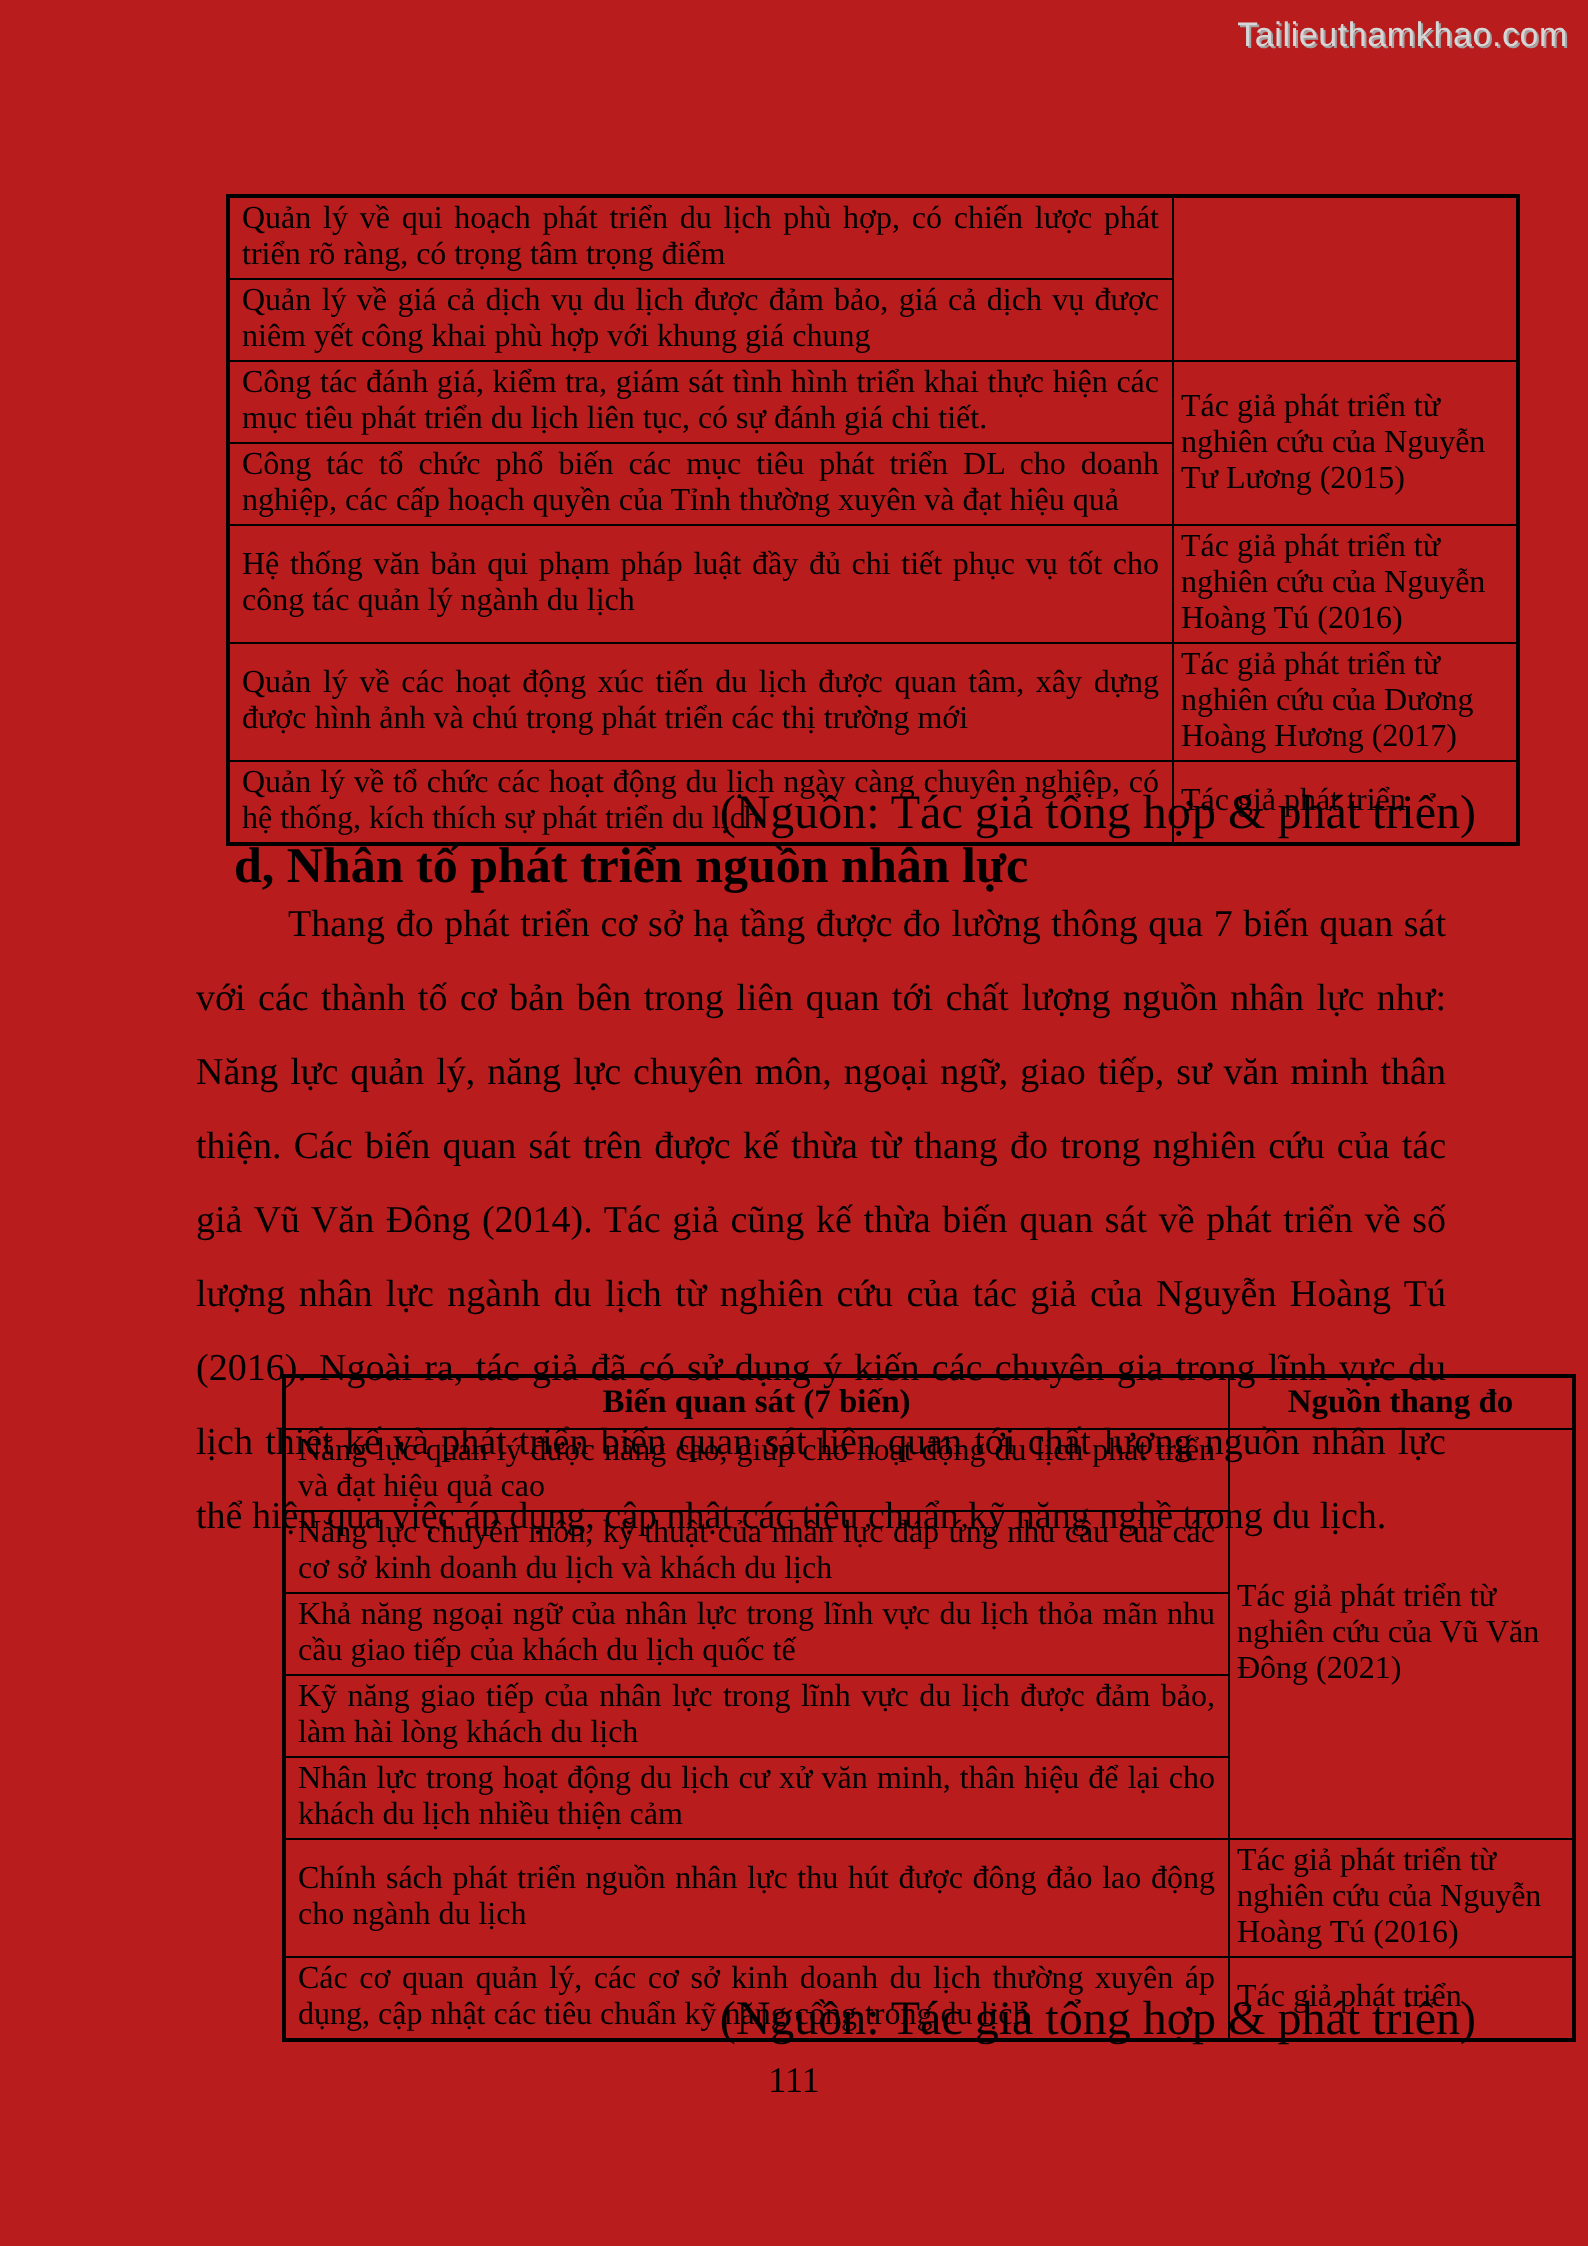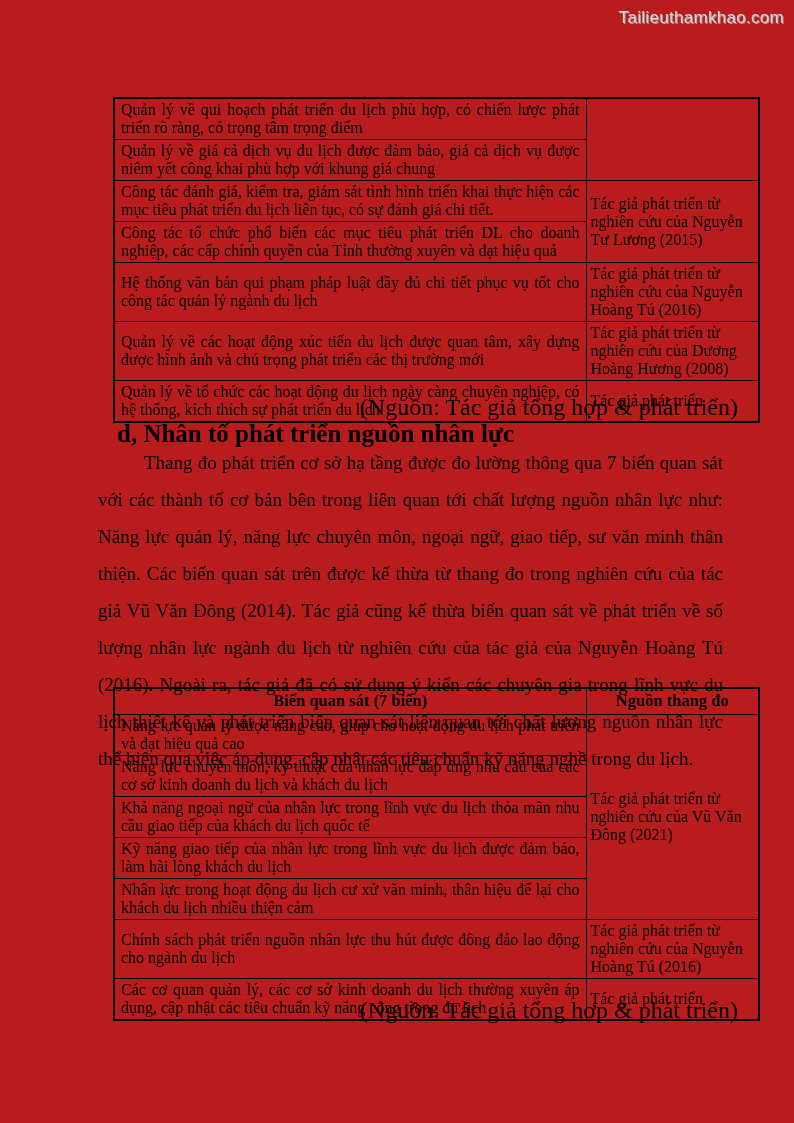--- a/index.html
+++ b/index.html
@@ -25,21 +25,21 @@
   }
   table.doc-table {
     position: absolute;
     left: 113px;
     width: 645px;
     border-collapse: collapse;
     table-layout: fixed;
     border: 2px solid #000;
   }
   #table1 { top: 97px; }
-  #table2 { top: 687px; }
+  #table2 { top: 687px; margin-left: 28px; }
   .doc-table td, .doc-table th {
     border: 1px solid #000;
     font-size: 16px;
     line-height: 18px;
     vertical-align: middle;
     overflow: hidden;
   }
   .doc-table th {
     font-size: 16.5px;
     padding: 3px 4px;
@@ -110,29 +110,29 @@
         <td class="src" rowspan="2"></td>
       </tr>
       <tr>
         <td class="obs">Quản lý về giá cả dịch vụ du lịch được đảm bảo, giá cả dịch vụ được niêm yết công khai phù hợp với khung giá chung</td>
       </tr>
       <tr>
         <td class="obs">Công tác đánh giá, kiểm tra, giám sát tình hình triển khai thực hiện các mục tiêu phát triển du lịch liên tục, có sự đánh giá chi tiết.</td>
         <td class="src" rowspan="2">Tác giả phát triển từ nghiên cứu của Nguyễn Tư Lương (2015)</td>
       </tr>
       <tr>
-        <td class="obs">Công tác tổ chức phổ biến các mục tiêu phát triển DL cho doanh nghiệp, các cấp chính quyền của Tỉnh thường xuyên và đạt hiệu quả</td>
+        <td class="obs">Công tác tổ chức phổ biến các mục tiêu phát triển DL cho doanh nghiệp, các cấp hoạch quyền của Tỉnh thường xuyên và đạt hiệu quả</td>
       </tr>
       <tr>
         <td class="obs">Hệ thống văn bản qui phạm pháp luật đầy đủ chi tiết phục vụ tốt cho công tác quản lý ngành du lịch</td>
         <td class="src">Tác giả phát triển từ nghiên cứu của Nguyễn Hoàng Tú (2016)</td>
       </tr>
       <tr>
         <td class="obs">Quản lý về các hoạt động xúc tiến du lịch được quan tâm, xây dựng được hình ảnh và chú trọng phát triển các thị trường mới</td>
-        <td class="src">Tác giả phát triển từ nghiên cứu của Dương Hoàng Hương (2008)</td>
+        <td class="src">Tác giả phát triển từ nghiên cứu của Dương Hoàng Hương (2017)</td>
       </tr>
       <tr>
         <td class="obs">Quản lý về tổ chức các hoạt động du lịch ngày càng chuyên nghiệp, có hệ thống, kích thích sự phát triển du lịch</td>
         <td class="src">Tác giả phát triển</td>
       </tr>
     </tbody>
   </table>
 
   <div id="source-note-1" class="source-note">(Nguồn: Tác giả tổng hợp &amp; phát triển)</div>
 
@@ -174,14 +174,15 @@
       </tr>
       <tr>
         <td class="obs">Các cơ quan quản lý, các cơ sở kinh doanh du lịch thường xuyên áp dụng, cập nhật các tiêu chuẩn kỹ năng công trong du lịch</td>
         <td class="src">Tác giả phát triển</td>
       </tr>
     </tbody>
   </table>
 
   <div id="source-note-2" class="source-note">(Nguồn: Tác giả tổng hợp &amp; phát triển)</div>
 
+  <div class="page-number">111</div>
 
 </div>
 
 </body></html>

